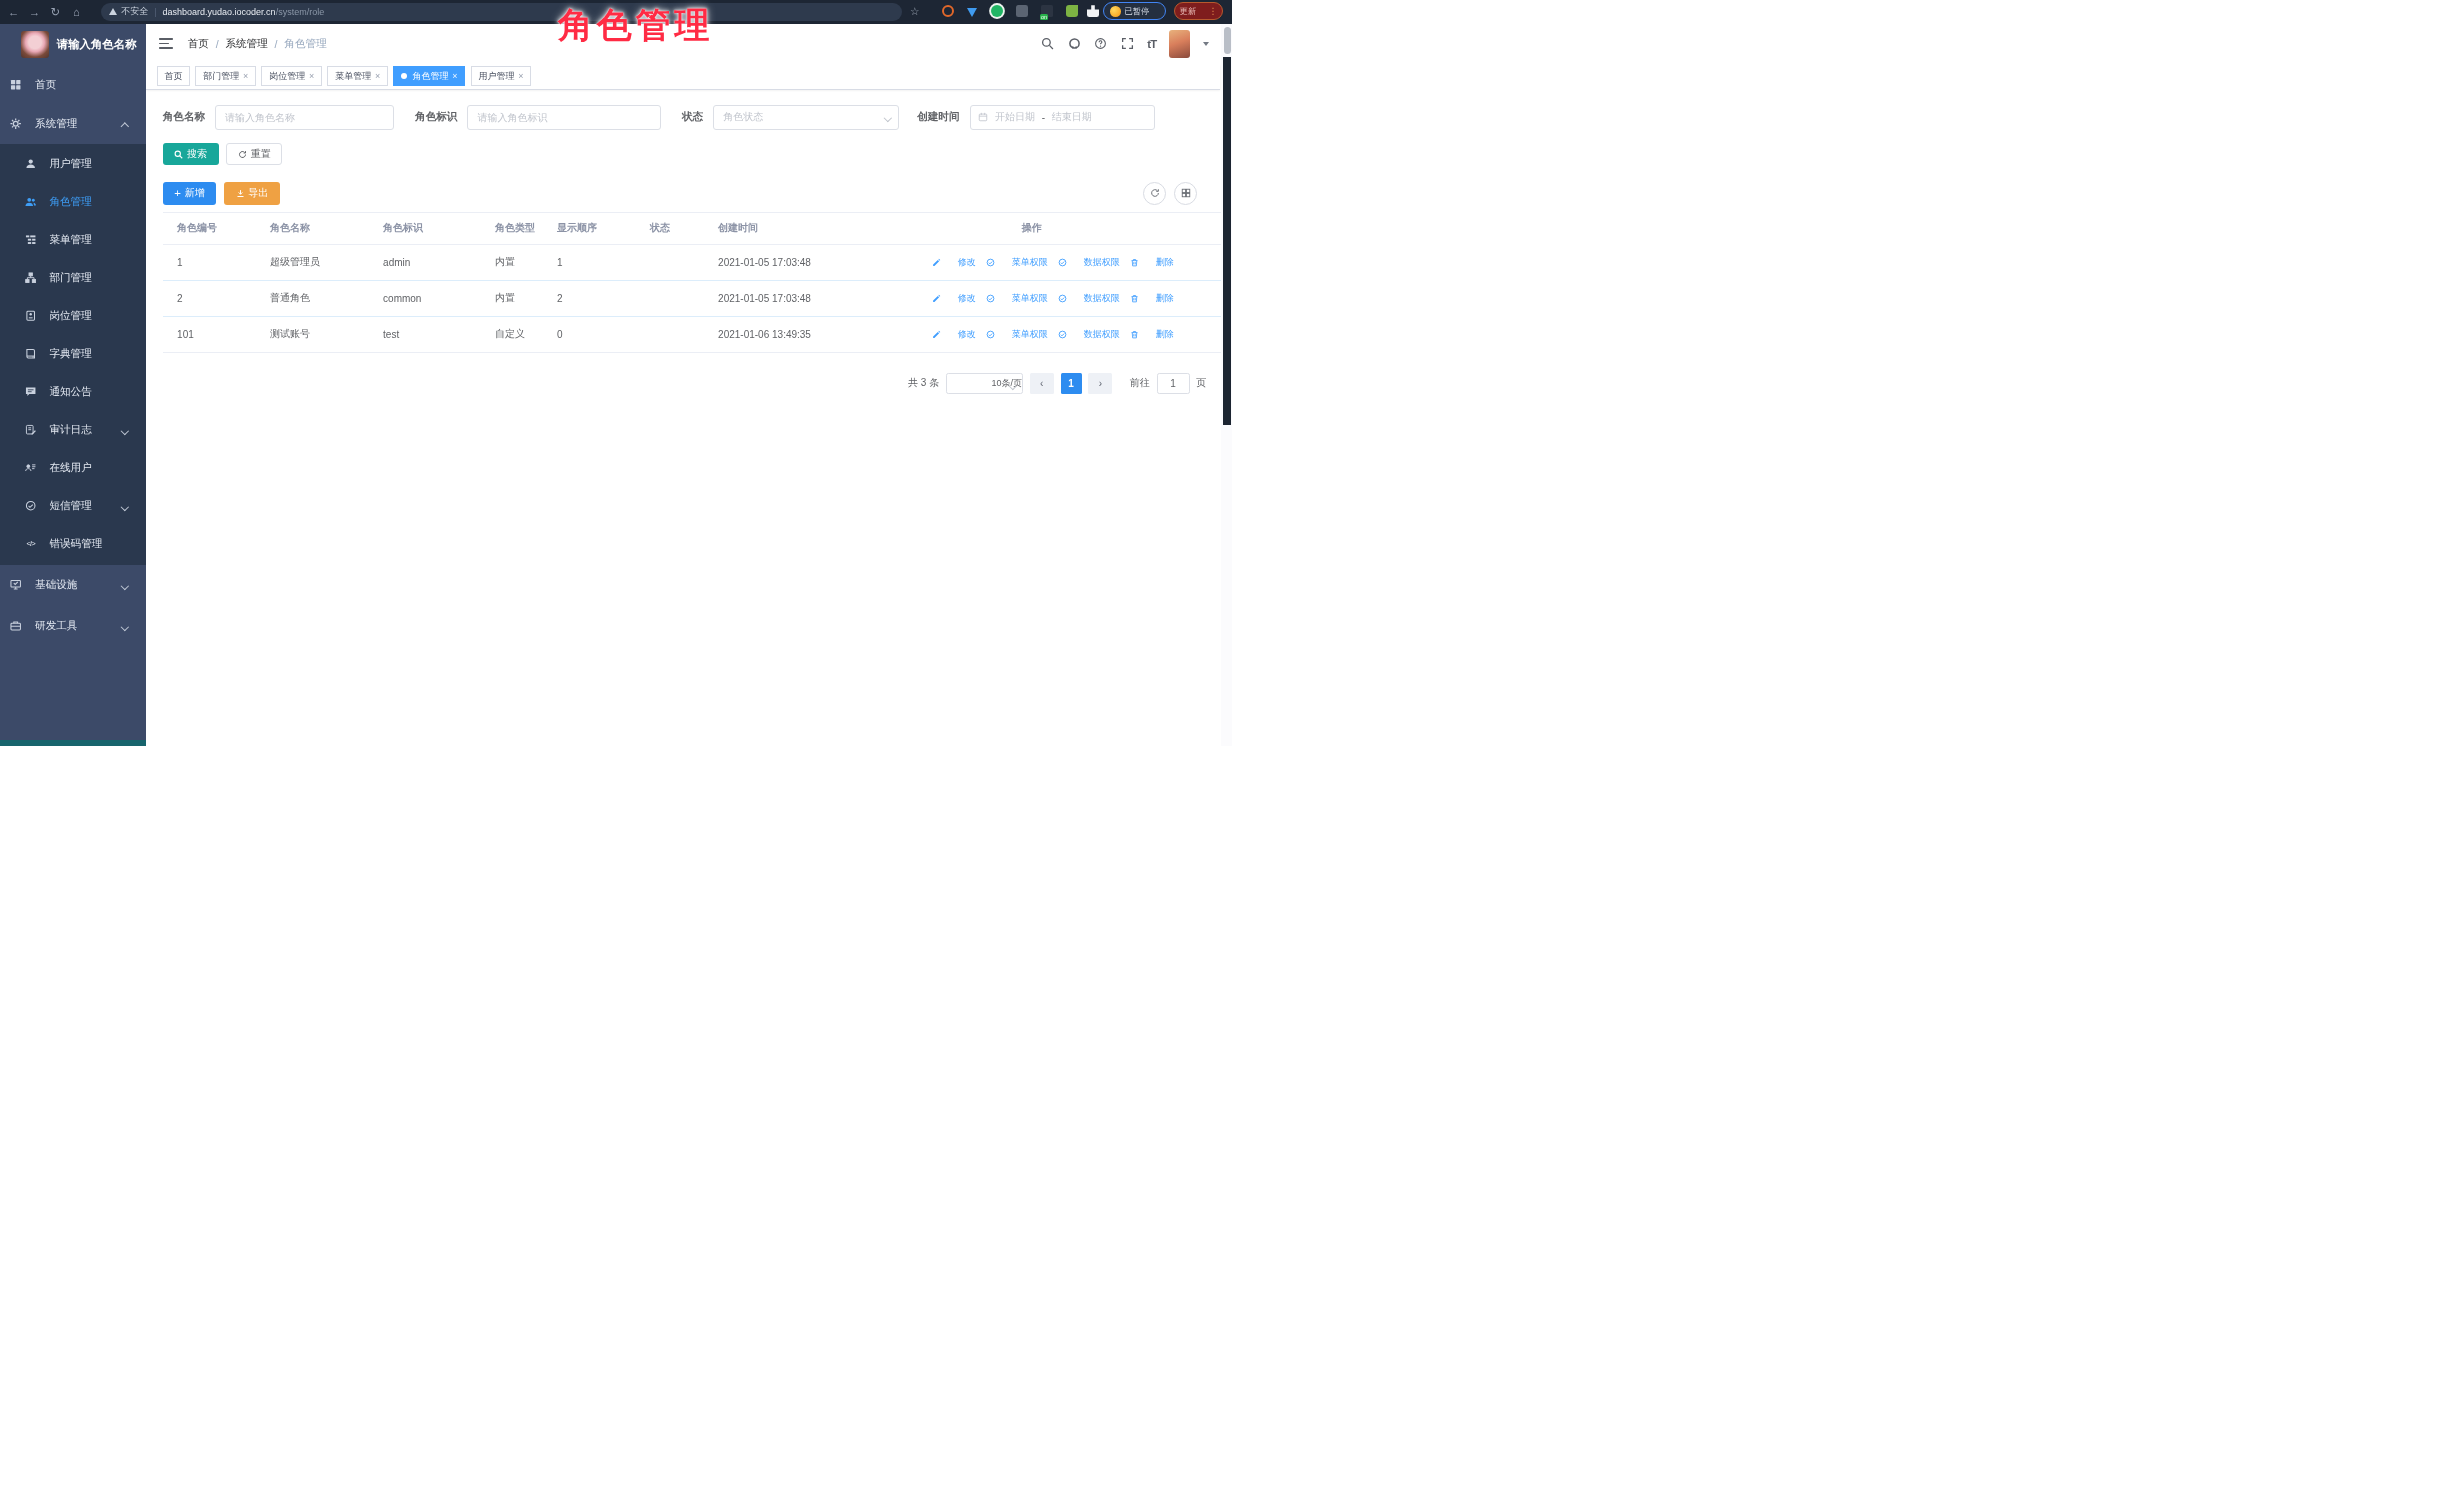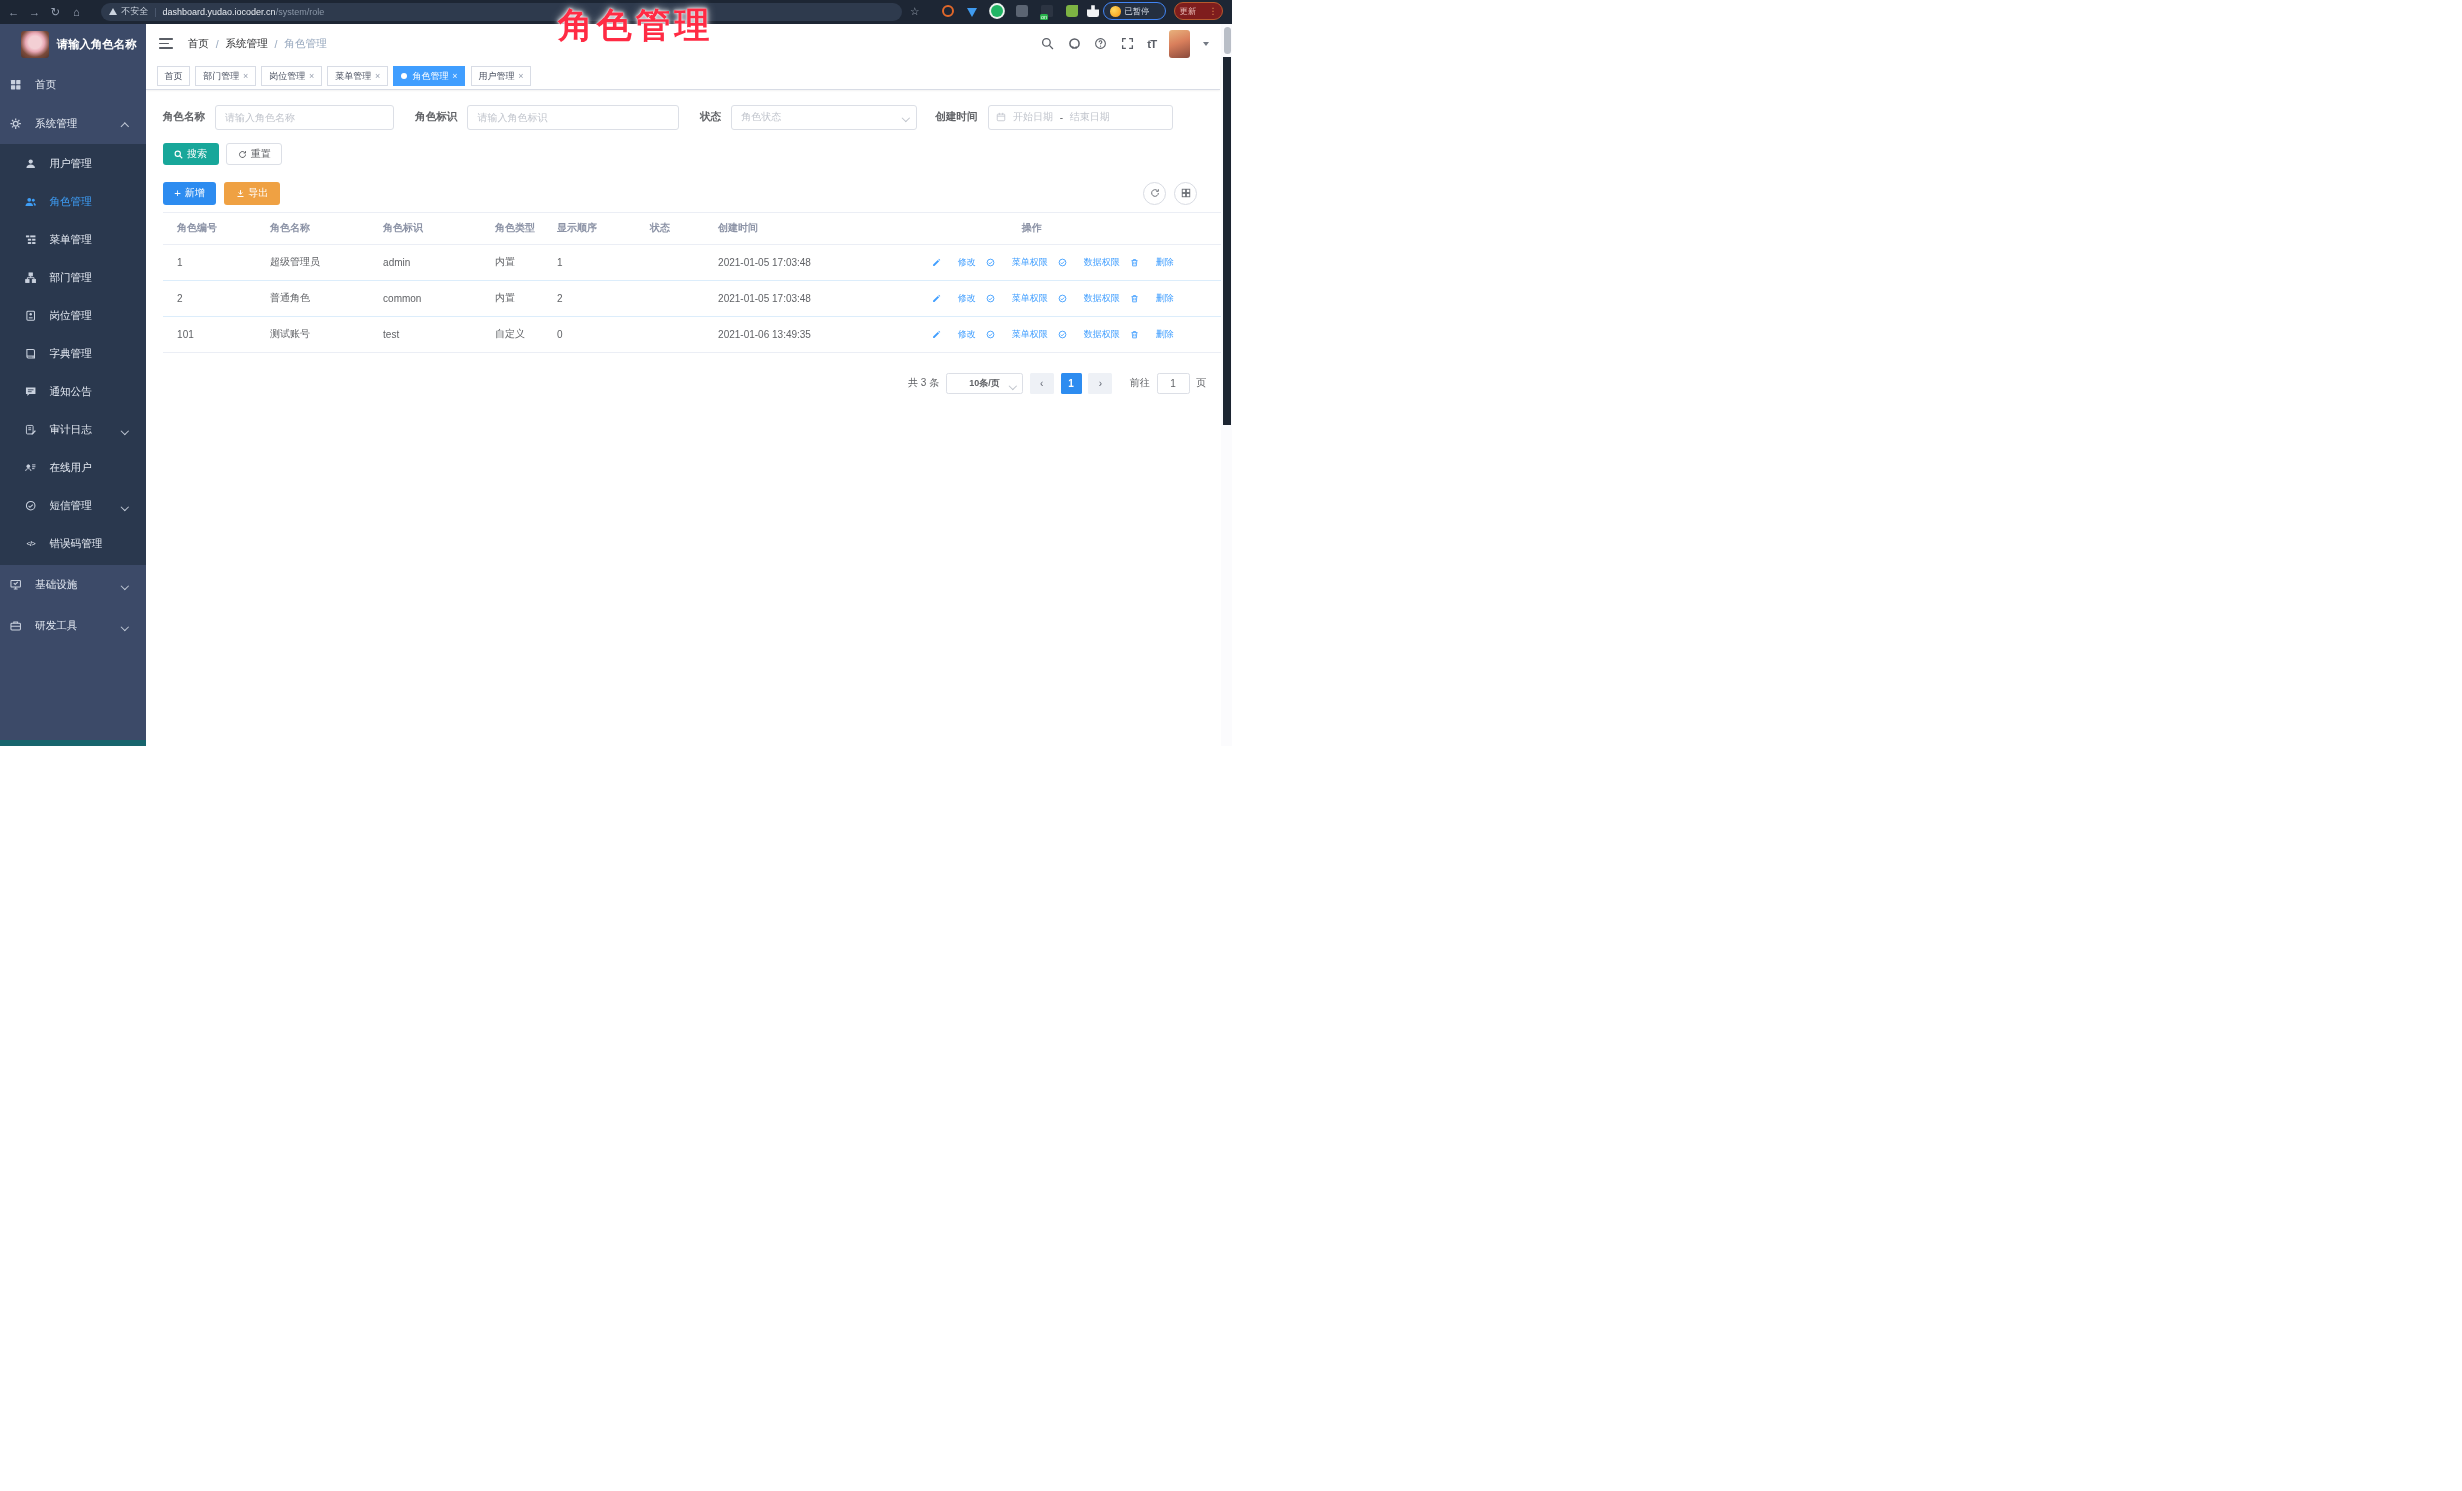--- a/index.html
+++ b/index.html
@@ -95,21 +95,21 @@
   .trow:last-child { border-bottom:0.8px solid #ebeef5; }
   .c-id{width:93px;} .c-name{width:113px;} .c-key{width:112px;} .c-type{width:62px;} .c-sort{width:93px;} .c-status{width:68px;} .c-time{width:228px;}
   .c-act{ flex:1 1 auto; display:flex; justify-content:center; padding-right:96px; gap:10px; }
   .toggle { width:30px; height:15px; border-radius:7.6px; background:#2b9df3; position:relative; cursor:pointer; }
   .toggle:after { content:""; position:absolute; right:1.5px; top:1.5px; width:12px; height:12px; border-radius:50%; background:#fff; }
   .alink { color:#409eff; font-size:9px; display:inline-flex; align-items:center; gap:17px; cursor:pointer; white-space:nowrap; }
   .alink svg { width:9px; height:9px; }
 
   
   .pager { margin-top:20px; display:flex; justify-content:flex-end; align-items:center; gap:6.8px; font-size:10px; color:#606266; }
-  .pg-sel { position:relative; width:77px; height:21px; border:0.8px solid #dcdfe6; border-radius:2.3px; display:flex; align-items:center; justify-content:center; color:#606266; font-size:9px; cursor:pointer;font-weight:bold; }
+  .pg-sel { position:relative; width:77px; height:21px; border:0.8px solid #dcdfe6; border-radius:2.3px; display:flex; align-items:center; justify-content:flex-end; color:#606266; font-size:9px; cursor:pointer; }
   .pg-btn { width:24px; height:21px; border-radius:1.5px; background:#eef1f6; color:#5f6470; display:flex; align-items:center; justify-content:center; font-size:10px; cursor:pointer; }
   .pg-cur { width:21px; height:21px; border-radius:1.5px; background:#2d8cf0; color:#fff; font-weight:bold; display:flex; align-items:center; justify-content:center; cursor:pointer; }
   .pg-input { width:33px; height:21px; border:0.8px solid #dcdfe6; border-radius:2.3px; text-align:center; font-size:10px; color:#606266; outline:none; font-family:inherit; }
 
   
   .scrollbar { position:absolute; right:0; top:23.5px; width:10.6px; height:722px; background:#fbfbfd; z-index:4; }
   .sb-thumb1 { position:absolute; right:1.5px; top:3.8px; width:6.8px; height:27px; border-radius:3.8px; background:#b9bec7; }
   .sb-dark { position:absolute; right:0.8px; top:33px; width:8.3px; height:368px; background:#1c2531; }
 
   
@@ -390,21 +390,21 @@
           <span class="x">×</span>
         </div>
     </div>
 
     <div class="content">
 
       <div class="filters">
         <span class="f-label">角色名称</span>
         <input class="inp" style="width: 179px;" placeholder="请输入角色名称">
         <span class="f-label" style="margin-left:21px">角色标识</span>
-        <input class="inp" style="width: 212px;" placeholder="请输入角色标识">
+        <input class="inp" style="width: 194px;" placeholder="请输入角色标识">
         <span class="f-label" style="margin-left:20.5px">状态</span>
         <div class="sel" style="width:186px">
           <span>角色状态</span>
           <span class="sel-caret"></span>
         </div>
         <span class="f-label" style="margin-left:18px">创建时间</span>
         <div class="daterange" style="width:185px">
           <svg width="10" height="10" viewBox="0 0 24 24" fill="none" stroke="#c0c4cc" stroke-width="2">
               <rect x="3" y="5" width="18" height="16" rx="2"></rect>
               <path d="M8 2v5M16 2v5M3 10h18"></path>

